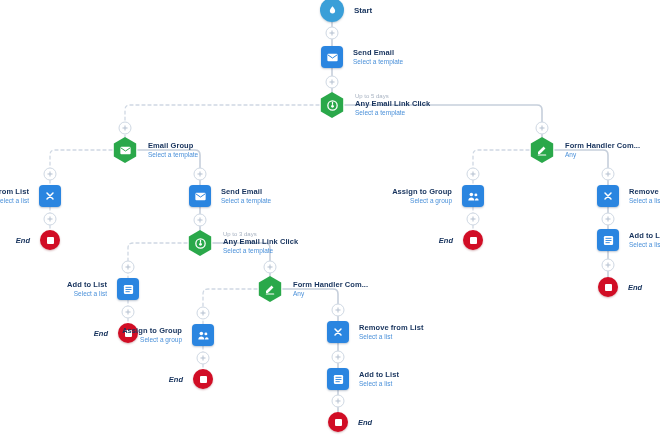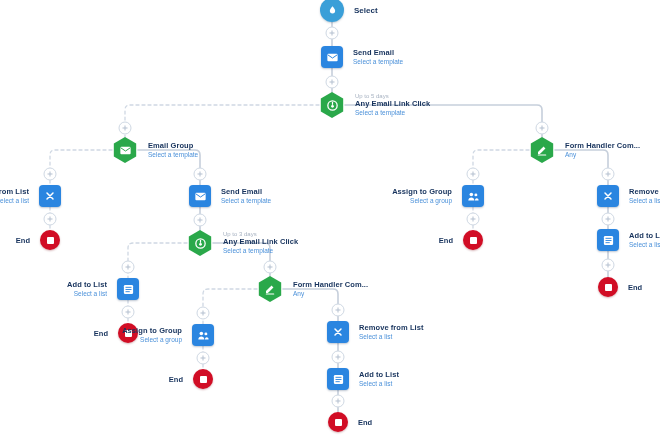--- a/index.html
+++ b/index.html
@@ -68,21 +68,21 @@
   
   .lbl{position:absolute;white-space:nowrap;line-height:1.18;}
   .lbl.left{transform:translate(-100%,-50%);text-align:right;}
   .lbl.right{transform:translate(0,-50%);text-align:left;}
   .lbl .t1{font-size:7.5px;font-weight:bold;color:#16325c;letter-spacing:.01em;}
   .lbl .t2{font-size:6.5px;color:#4a90d9;}
   .lbl .t0{font-size:6px;color:#a8b3c2;font-weight:normal;}
 
   .endlbl{
     position:absolute;transform:translate(-100%,-50%);
-    font-size:7.5px;font-weight:bold;color:#16325c;white-space:nowrap;
+    font-size:7.5px;font-weight:bold;color:#16325c;white-space:nowrap;font-style:italic;
   }
   .endlbl.right{transform:translate(0,-50%);}
 
   .startlbl{
     position:absolute;transform:translate(0,-50%);
     font-size:8px;font-weight:bold;color:#16325c;white-space:nowrap;
   }
 </style>
 </head>
 <body>
@@ -112,21 +112,21 @@
       <path d="M608 251 L608 277" fill="none" stroke="#c6cfdb" stroke-width="1.6" stroke-linecap="round" stroke-linejoin="round"></path>
     </svg>
   <div id="nodes-layer">
       <div class="node" style="left: 332px; top: 10px;">
         <div class="startcircle">
           <svg width="11" height="11" viewBox="0 0 24 24">
             <path fill="#fff" d="M12 2.5c-3.2 4-5.8 7-5.8 10.2A5.8 5.8 0 0 0 12 18.5a5.8 5.8 0 0 0 5.8-5.8C17.8 9.5 15.2 6.5 12 2.5z"></path>
           </svg>
         </div>
       </div>
-      <div class="startlbl" style="top: 10px; left: 354px;">Select</div>
+      <div class="startlbl" style="top: 10px; left: 354px;">Start</div>
       <div class="node" style="left: 332px; top: 57px;">
         <div class="icon-sq">
           <svg width="13" height="13" viewBox="0 0 24 24">
             <rect x="2.5" y="5" width="19" height="14" rx="2" fill="#fff"></rect>
             <path d="M3.5 7.2 12 13l8.5-5.8" fill="none" stroke="#2a85e0" stroke-width="1.8" stroke-linecap="round" stroke-linejoin="round"></path>
           </svg>
         </div>
       </div>
       <div class="lbl right" style="top: 57px; left: 353px;">
         <div class="t1">Send Email</div>

